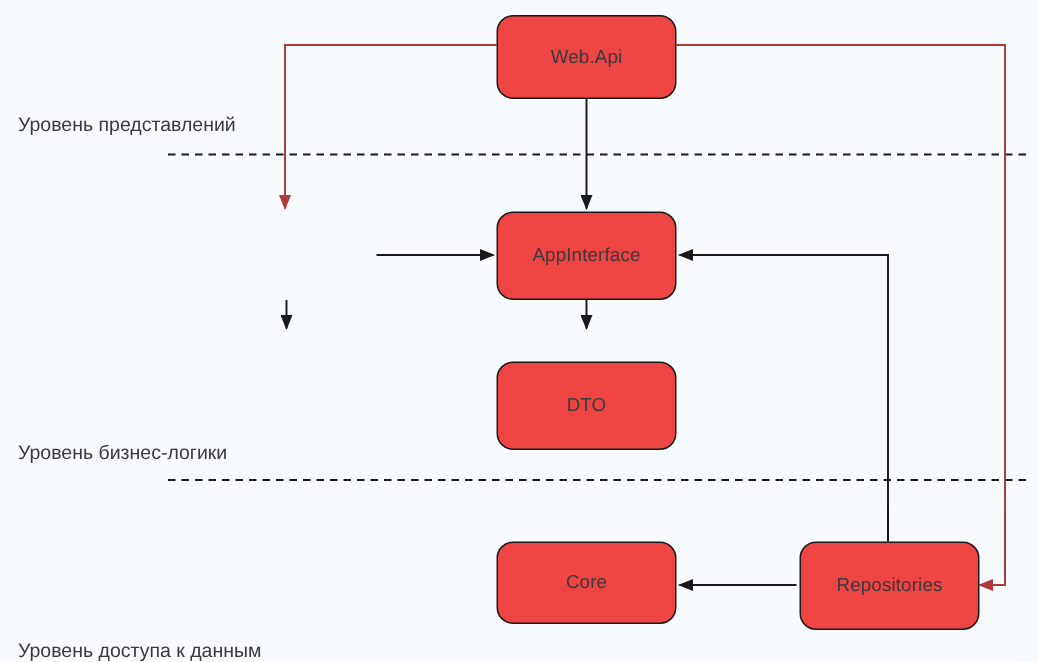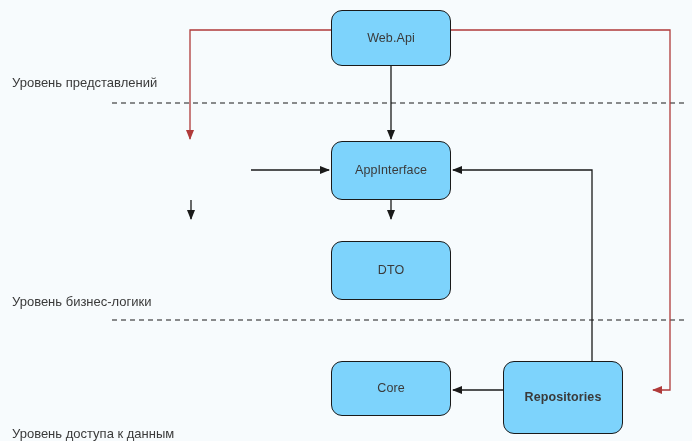--- a/index.html
+++ b/index.html
@@ -20,21 +20,21 @@
     left: 0;
     top: 0;
     width: 692px;
     height: 441px;
   }
   .node-box {
     position: absolute;
     box-sizing: border-box;
     border: 1.2px solid #1a1a1a;
     border-radius: 11px;
-    background: #7dd3fc;
+    background: #ef4444;
     display: flex;
     align-items: center;
     justify-content: center;
     z-index: 3;
   }
   .node-label {
     font-size: 12.5px;
     color: #3a3a3a;
     letter-spacing: 0.1px;
     line-height: 1;
@@ -94,21 +94,21 @@
 
 
   <div class="node-box" style="left:331px; top:221px; width:120px; height:59px;margin-top:20px;">
     <span class="node-label">DTO</span>
   </div>
 
   <div class="node-box" style="left:331px; top:361px; width:120px; height:55px;">
     <span class="node-label">Core</span>
   </div>
 
-  <div class="node-box" style="left:503px; top:361px; width:120px; height:73px;font-weight:bold;">
+  <div class="node-box" style="left:533px; top:361px; width:120px; height:59px;">
     <span class="node-label">Repositories</span>
   </div>
 
   <div class="layer-label" style="left:12px; top:75px;">Уровень представлений</div>
   <div class="layer-label" style="left:12px; top:294px;">Уровень бизнес-логики</div>
   <div class="layer-label" style="left:12px; top:426px;">Уровень доступа к данным</div>
 
 </div>
 
 </body></html>

